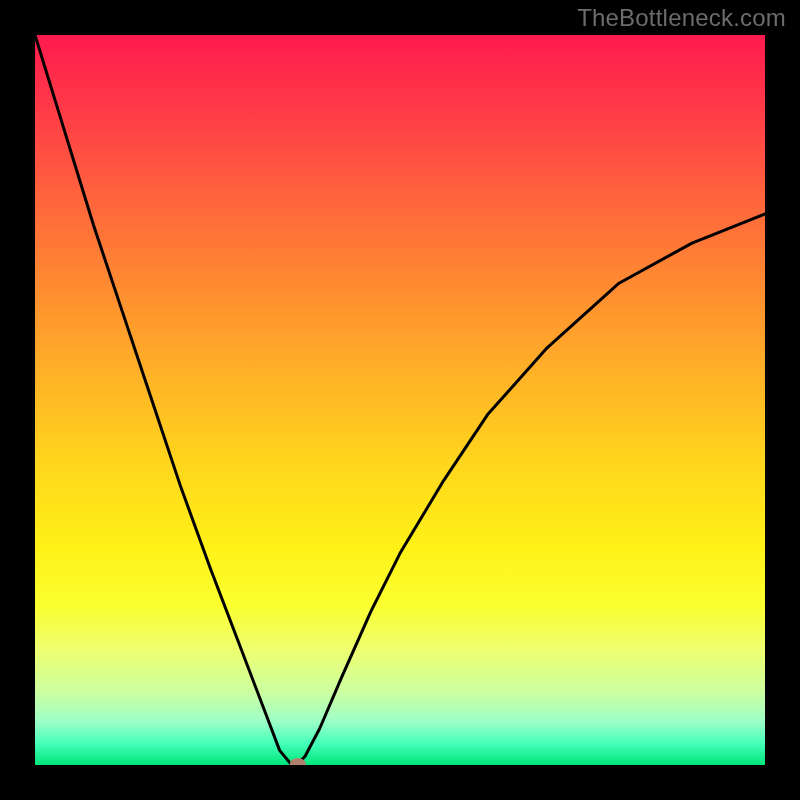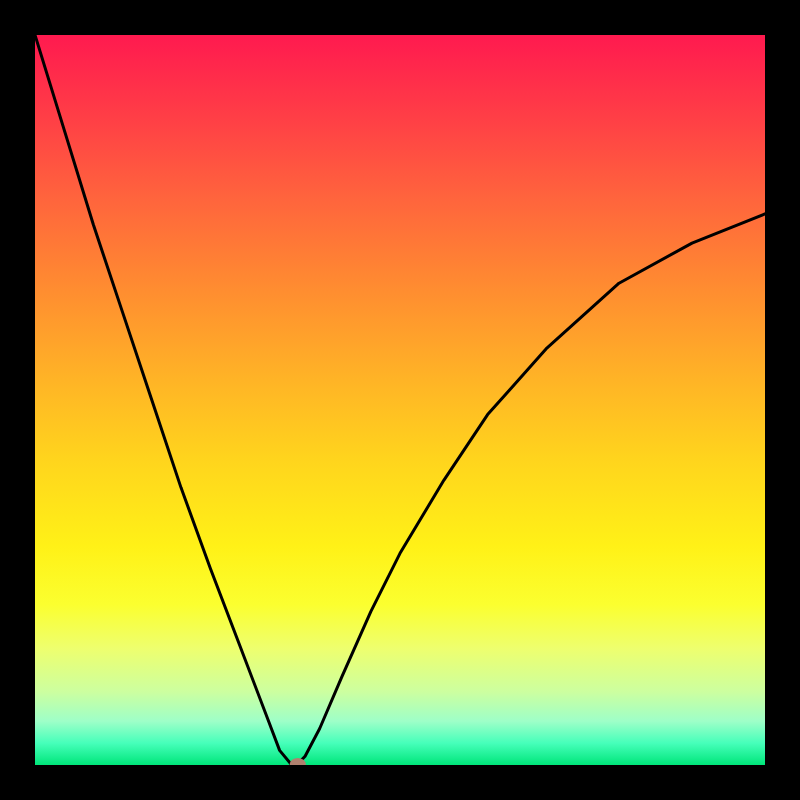--- a/index.html
+++ b/index.html
@@ -60,20 +60,21 @@
     inset: 0;
     width: 100%;
     height: 100%;
   }
 </style>
 </head>
 <body>
 
 <div class="frame">
 
+  <div class="watermark">TheBottleneck.com</div>
 
   <div class="plot-area">
     <div class="gradient"></div>
 
     <svg class="curve" viewBox="0 0 730 730" preserveAspectRatio="none">
       <path d="M0.0 0.0 L29.2 94.9 L58.4 189.8 L87.6 277.4 L116.8 365.0 L146.0 452.6 L175.2 532.9 L204.4 609.5 L233.6 686.2 L244.6 715.4 L255.5 728.5 L262.8 728.9 L270.1 721.2 L284.7 693.5 L306.6 642.4 L335.8 576.7 L365.0 518.3 L408.8 445.3 L452.6 379.6 L511.0 313.9 L584.0 248.2 L657.0 208.1 L730.0 178.9" id="curve-path" fill="none" stroke="#000" stroke-width="3" stroke-linecap="round" stroke-linejoin="round"></path>
       <ellipse id="marker-dot" rx="8" ry="6" fill="#b0816f" stroke="none" cx="262.8" cy="728.9"></ellipse>
     </svg>
   </div>
 

